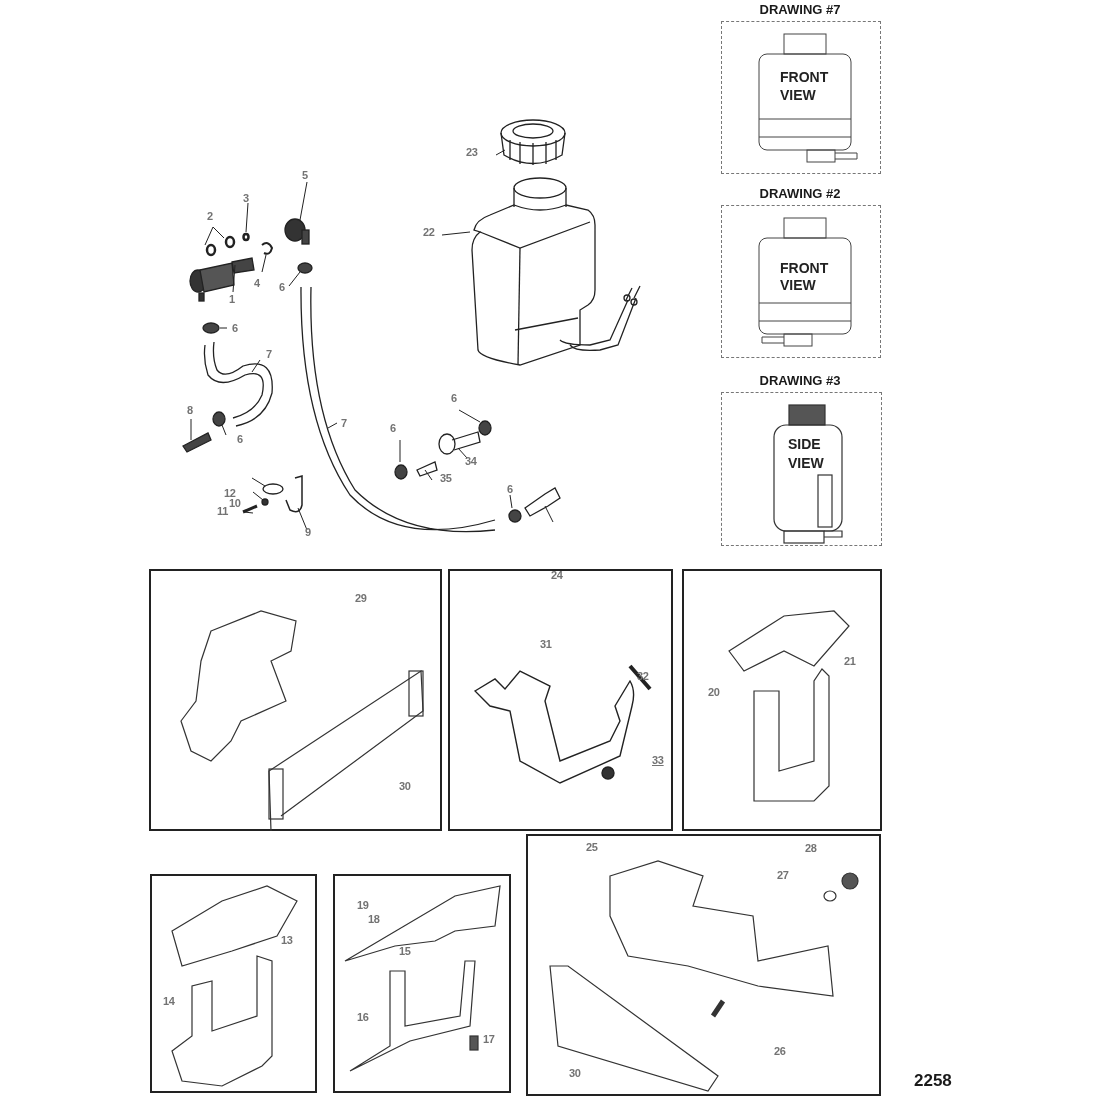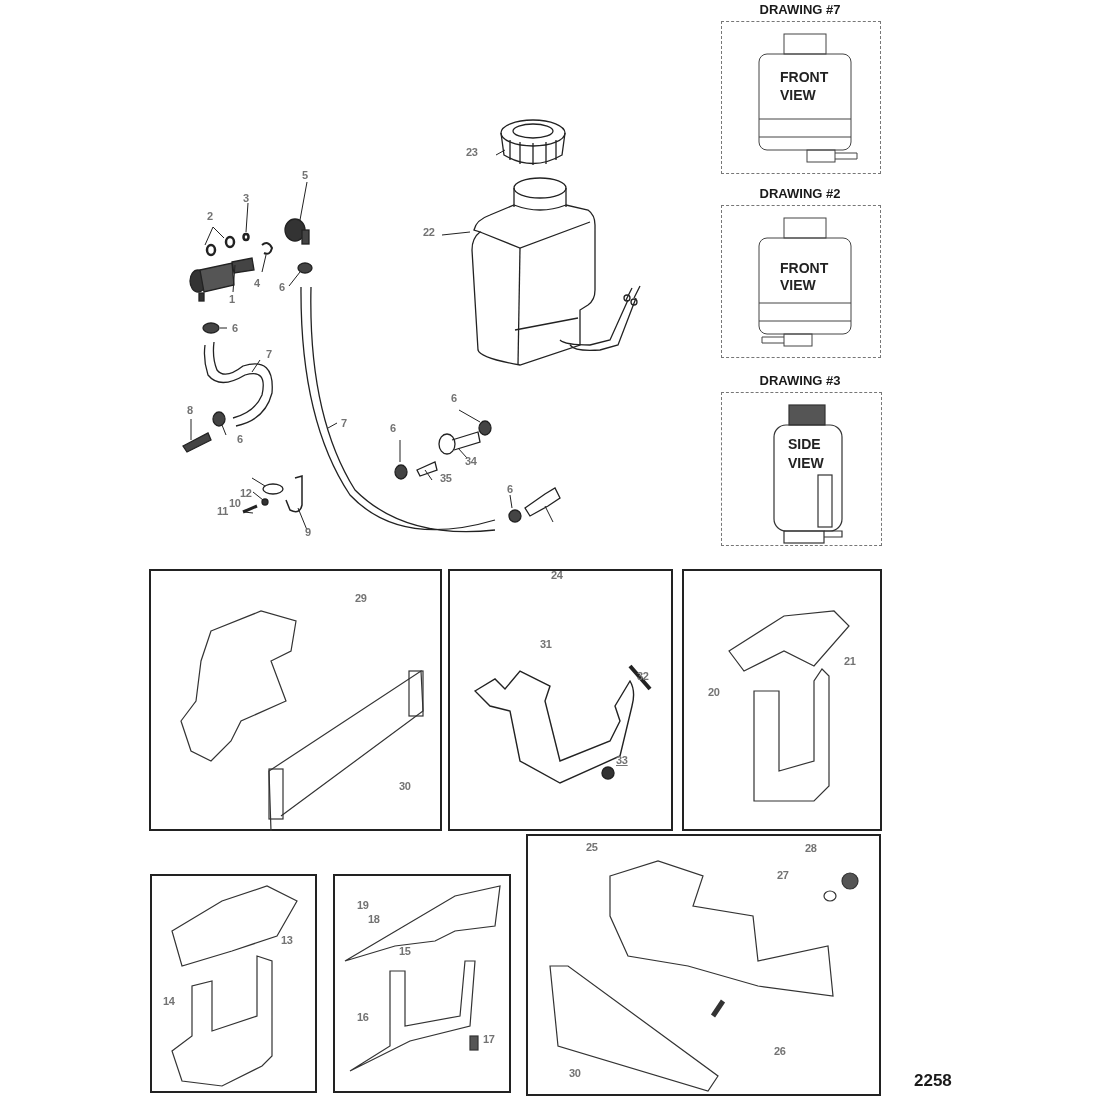--- a/index.html
+++ b/index.html
@@ -210,31 +210,31 @@
 <span class="lbl" style="left:237px;top:434px;">6</span>
 <span class="lbl" style="left:390px;top:423px;">6</span>
 <span class="lbl" style="left:451px;top:393px;">6</span>
 <span class="lbl" style="left:507px;top:484px;">6</span>
 <span class="lbl" style="left:266px;top:349px;">7</span>
 <span class="lbl" style="left:341px;top:418px;">7</span>
 <span class="lbl" style="left:187px;top:405px;">8</span>
 <span class="lbl" style="left:305px;top:527px;">9</span>
 <span class="lbl" style="left:229px;top:498px;">10</span>
 <span class="lbl" style="left:217px;top:506px;">11</span>
-<span class="lbl" style="left:224px;top:488px;margin-left:16px;">12</span>
+<span class="lbl" style="left:224px;top:488px;">12</span>
 <span class="lbl" style="left:423px;top:227px;">22</span>
 <span class="lbl" style="left:466px;top:147px;">23</span>
 <span class="lbl" style="left:551px;top:525px;margin-top:45px;">24</span>
 <span class="lbl" style="left:465px;top:456px;">34</span>
 <span class="lbl" style="left:440px;top:473px;">35</span>
 <span class="lbl" style="left:355px;top:593px;">29</span>
 <span class="lbl" style="left:399px;top:781px;">30</span>
 <span class="lbl" style="left:540px;top:639px;">31</span>
 <span class="lbl" style="left:637px;top:671px;">32</span>
-<span class="lbl" style="left:616px;top:755px;text-decoration:underline;">33</span>
+<span class="lbl" style="left:652px;top:755px;text-decoration:underline;">33</span>
 <span class="lbl" style="left:708px;top:687px;">20</span>
 <span class="lbl" style="left:844px;top:656px;">21</span>
 <span class="lbl" style="left:281px;top:935px;">13</span>
 <span class="lbl" style="left:163px;top:996px;">14</span>
 <span class="lbl" style="left:399px;top:946px;">15</span>
 <span class="lbl" style="left:357px;top:1012px;">16</span>
 <span class="lbl" style="left:483px;top:1034px;">17</span>
 <span class="lbl" style="left:368px;top:914px;">18</span>
 <span class="lbl" style="left:357px;top:900px;">19</span>
 <span class="lbl" style="left:586px;top:842px;">25</span>

